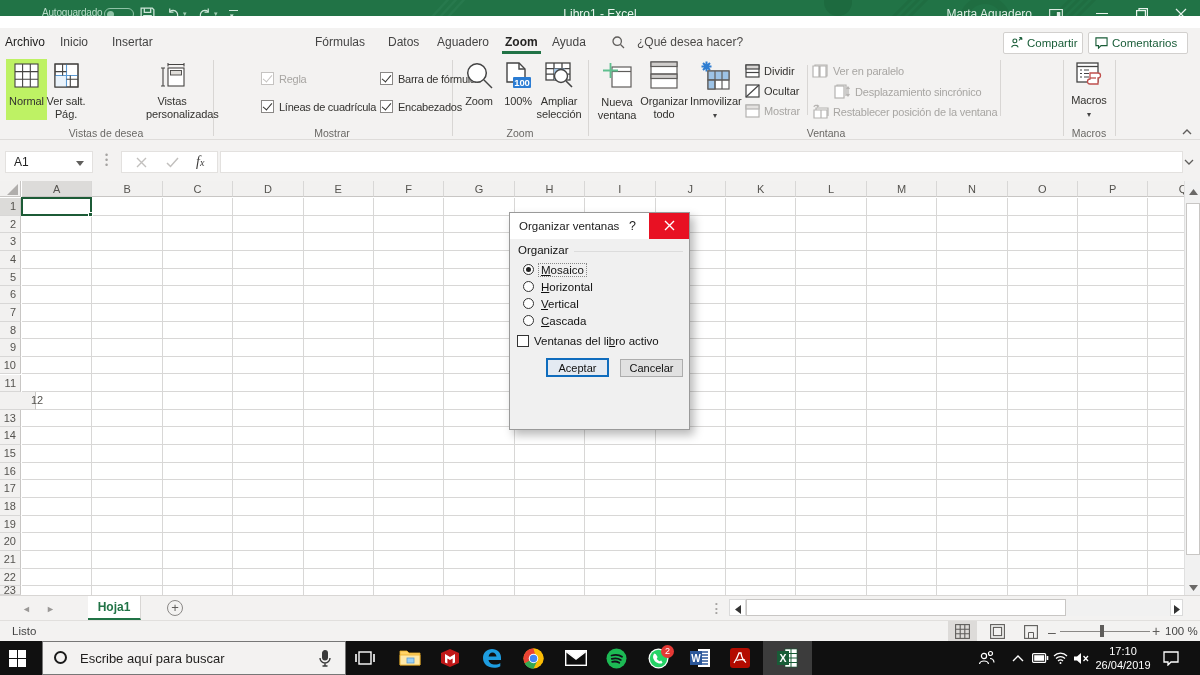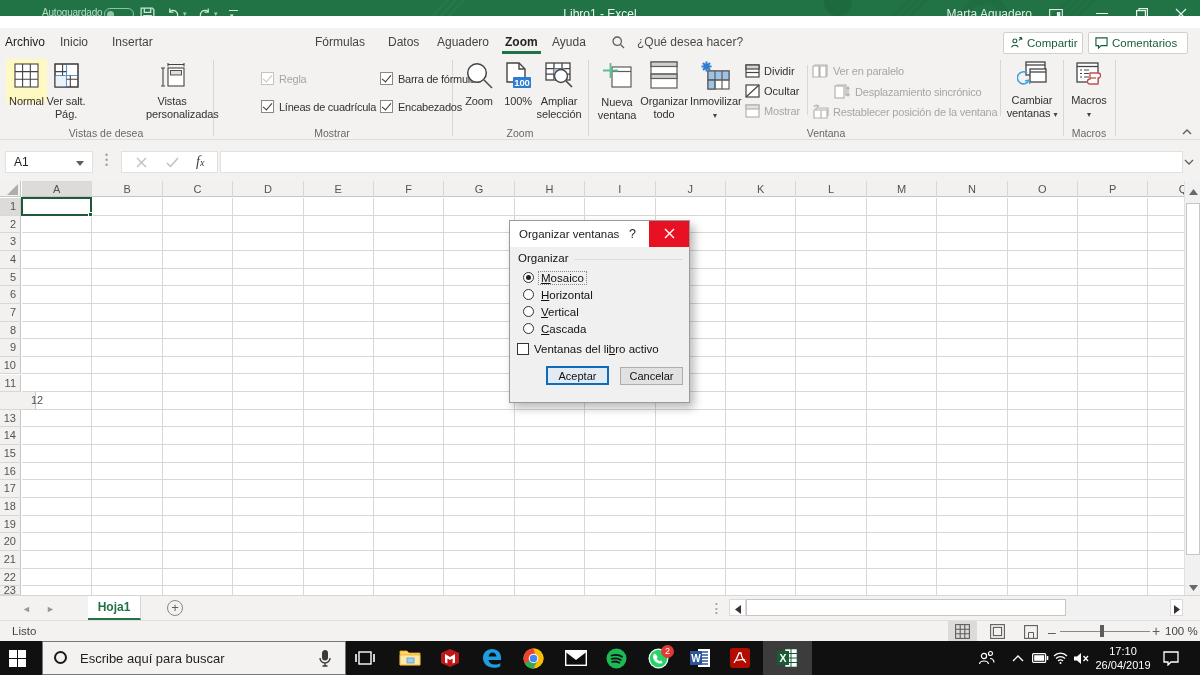--- a/index.html
+++ b/index.html
@@ -64,21 +64,21 @@
   #vscroll { left:1184px; top:181px; width:16px; height:414px; background:#f1f1f1; border-left:1px solid #e0e0e0; }
   
   
   #sheetbar { left:0; top:595px; width:1200px; height:25px; background:#f3f2f1; border-top:1px solid #d8d6d4; }
   #statusbar { left:0; top:620px; width:1200px; height:21px; background:#f3f2f1; border-top:1px solid #e1dfdd; font-size:11.5px; color:#444; }
 
   
   #taskbar { left:0; top:641px; width:1200px; height:34px; background:#101010; }
 
   
-  #dialog { left:509px; top:220px; width:181px; height:183px; background:#f0f0f0; border:1px solid #9a9a9a; box-shadow:4px 5px 9px rgba(0,0,0,0.28); font-size:11.5px; color:#111;padding-left:8px; }
+  #dialog { left:509px; top:212px; width:181px; height:218px; background:#f0f0f0; border:1px solid #9a9a9a; box-shadow:4px 5px 9px rgba(0,0,0,0.28); font-size:11.5px; color:#111;padding-left:8px; }
   #dlg-title { position:absolute; left:0; top:0; right:0; height:26px; background:#fff; }
   #dlg-close { position:absolute; right:0; top:0; width:40px; height:26px; background:#e81123; color:#fff; text-align:center; line-height:26px; font-size:13px; }
   .radio { position:absolute; width:11px; height:11px; border:1px solid #333; border-radius:50%; background:#fff; }
   .radio.on:after { content:""; position:absolute; left:2px; top:2px; width:5px; height:5px; border-radius:50%; background:#222; }
   .dlbl { position:absolute; font-size:11.5px; color:#111; }
   .dbtn { position:absolute; width:64px; height:19px; text-align:center; font-size:11px; line-height:16px; color:#111; }
 </style>
 </head>
 <body>
 
@@ -170,21 +170,21 @@
 
   <div class="glabel" style="left:46px">Vistas de desea</div>
   <div class="glabel" style="left:272px">Mostrar</div>
   <div class="glabel" style="left:460px">Zoom</div>
   <div class="glabel" style="left:766px">Ventana</div>
   <div class="glabel" style="left:1029px">Macros</div>
   <svg width="10" height="6" viewBox="0 0 10 6" style="position:absolute;left:1182px;top:72px" fill="none" stroke="#605e5c" stroke-width="1.4">
       <path d="M1 5 L5 1 L9 5"></path>
     </svg>
 
-  <div class="bigbtn" style="left:6px;top:2px;width:41px;height:44px;background:#fef9c3">
+  <div class="bigbtn" style="left:6px;top:2px;width:41px;height:61px;background:#bef264">
     <svg class="ic" width="25" height="25" viewBox="0 0 25 25" style="margin-top:4px" fill="#fff" stroke="#454442" stroke-width="1.1">
       <rect x="1" y="1" width="23" height="23"></rect>
         <path d="M1 8.6 h23 M1 16.3 h23 M8.6 1 v23 M16.3 1 v23" fill="none"></path>
     </svg>
     <div style="margin-top:3px">Normal</div>
   </div>
   <div class="bigbtn" style="left:42px;width:48px">
     <svg class="ic" width="25" height="25" viewBox="0 0 25 25" style="margin-top:4px" fill="#fff" stroke="#454442" stroke-width="1.1">
       <rect x="1" y="1" width="23" height="23"></rect>
       <rect x="1" y="12.5" width="11.5" height="11.5" fill="#eaf3fb" stroke="none"></rect>
@@ -292,31 +292,20 @@
       <rect x="1" y="2" width="9" height="12"></rect>
         <path d="M3 2 v-1 h9 v11" fill="none"></path>
       <path d="M14 3 v9 M12.5 5 l1.5,-2 1.5,2 M12.5 10 l1.5,2 1.5,-2" fill="none"></path>
     </svg>Desplazamiento sincrónico</div>
   <div class="smbtn gray" style="left:812px;top:47px">
     <svg width="17" height="15" viewBox="0 0 17 15" fill="#fff" stroke="#b5b3b1" stroke-width="1.2">
       <path d="M2 6 v8 h7 v-8 Z M9 6 h6 v8 h-6"></path>
         <path d="M4 6 v-2 h12 v8" fill="none"></path>
       <path d="M2 3 c0,-2 3,-2 4,-1 M5 1 l1.5,1 -1.5,1.4" fill="none"></path>
     </svg>Restablecer posición de la ventana</div>
-  <div class="bigbtn" style="left:1003px;width:58px">
-    <svg class="ic" width="30" height="27" viewBox="0 0 30 27" style="margin-top:2px" fill="#fff" stroke="#444" stroke-width="1.3">
-      <rect x="9" y="1" width="19" height="13"></rect>
-        <path d="M9 4 h19" fill="none"></path>
-      <rect x="13" y="8" width="16" height="13"></rect>
-        <path d="M13 11 h16" fill="none"></path>
-      <path d="M10 12 a6 6 0 1 0 2 7" fill="none" stroke="#41a0da" stroke-width="1.6"></path>
-      <path d="M8 20 l4 -1 1 4" fill="none" stroke="#41a0da" stroke-width="1.4"></path>
-    </svg>
-    <div style="margin-top:2px">Cambiar<br>ventanas <span style="font-size:8px;color:#444">▾</span></div>
-  </div>
 
   <div class="bigbtn" style="left:1066px;width:46px">
     <svg class="ic" width="27" height="26" viewBox="0 0 27 26" style="margin-top:3px" fill="#fff" stroke="#444" stroke-width="1.3">
       <rect x="1" y="1" width="21" height="19"></rect>
         <path d="M1 4.5 h21" fill="none"></path>
       <path d="M4 8 h2 M8 8 h5 M4 11.5 h2 M8 11.5 h5 M4 15 h2 M8 15 h5" fill="none" stroke-width="1.1"></path>
       <path d="M14 11 h8 a2.5 2.5 0 0 1 0 5 v6 h-8 a2.5 2.5 0 0 1 0 -5 v-6 Z" fill="#fff" stroke="#c0504d"></path>
       <path d="M14 16 h6" stroke="#c0504d" fill="none"></path>
     </svg>
     <div style="margin-top:2px">Macros<br><span style="font-size:8px;color:#444">▾</span></div>

